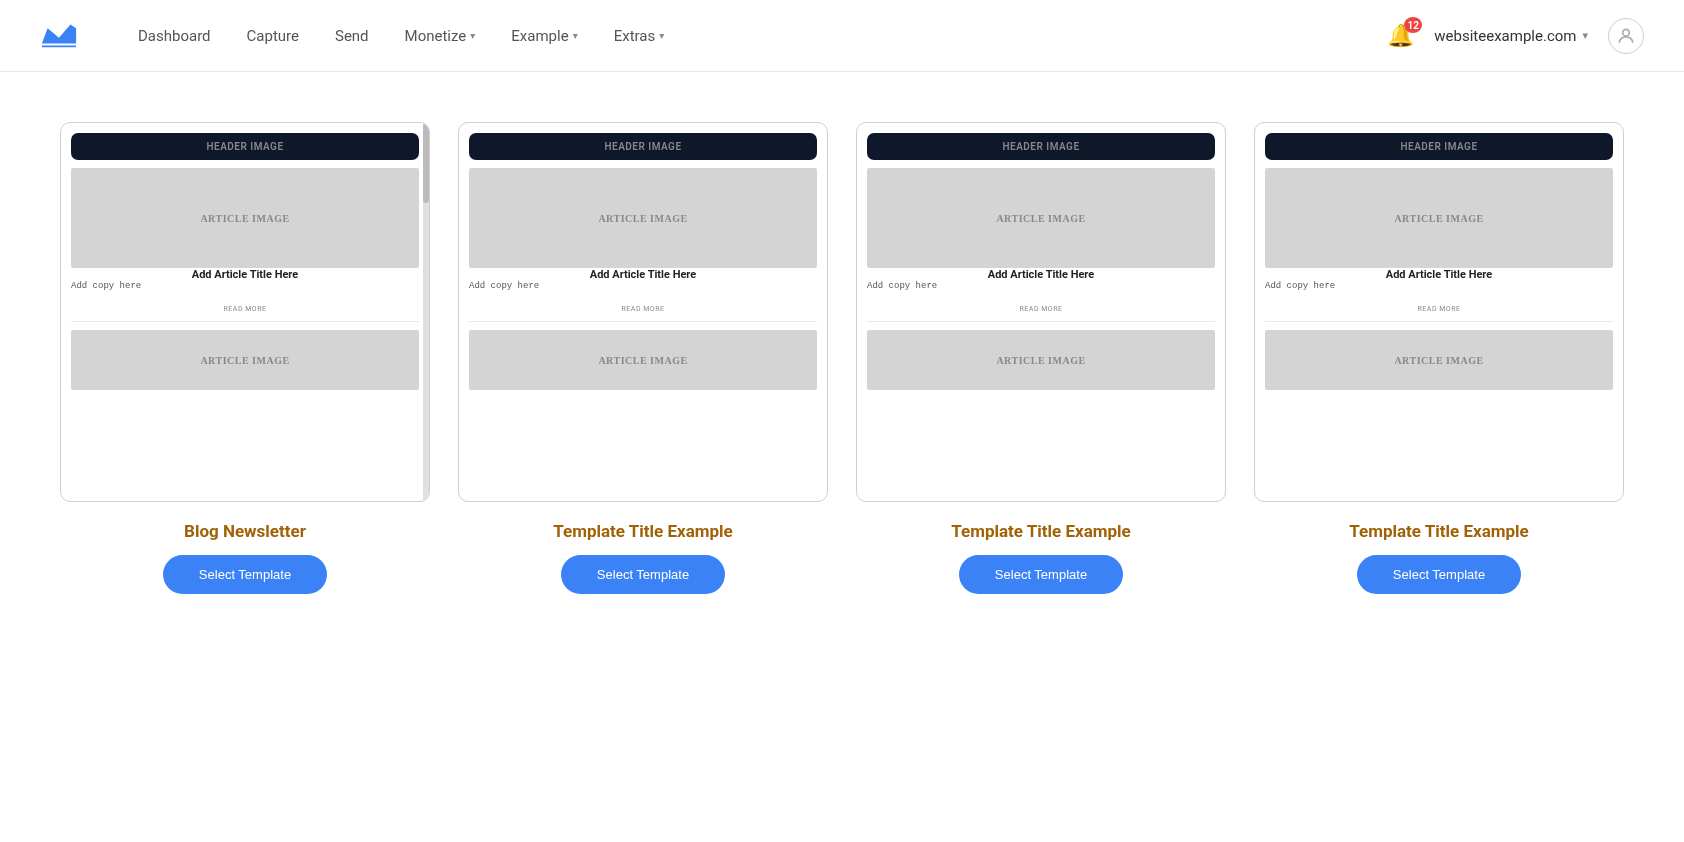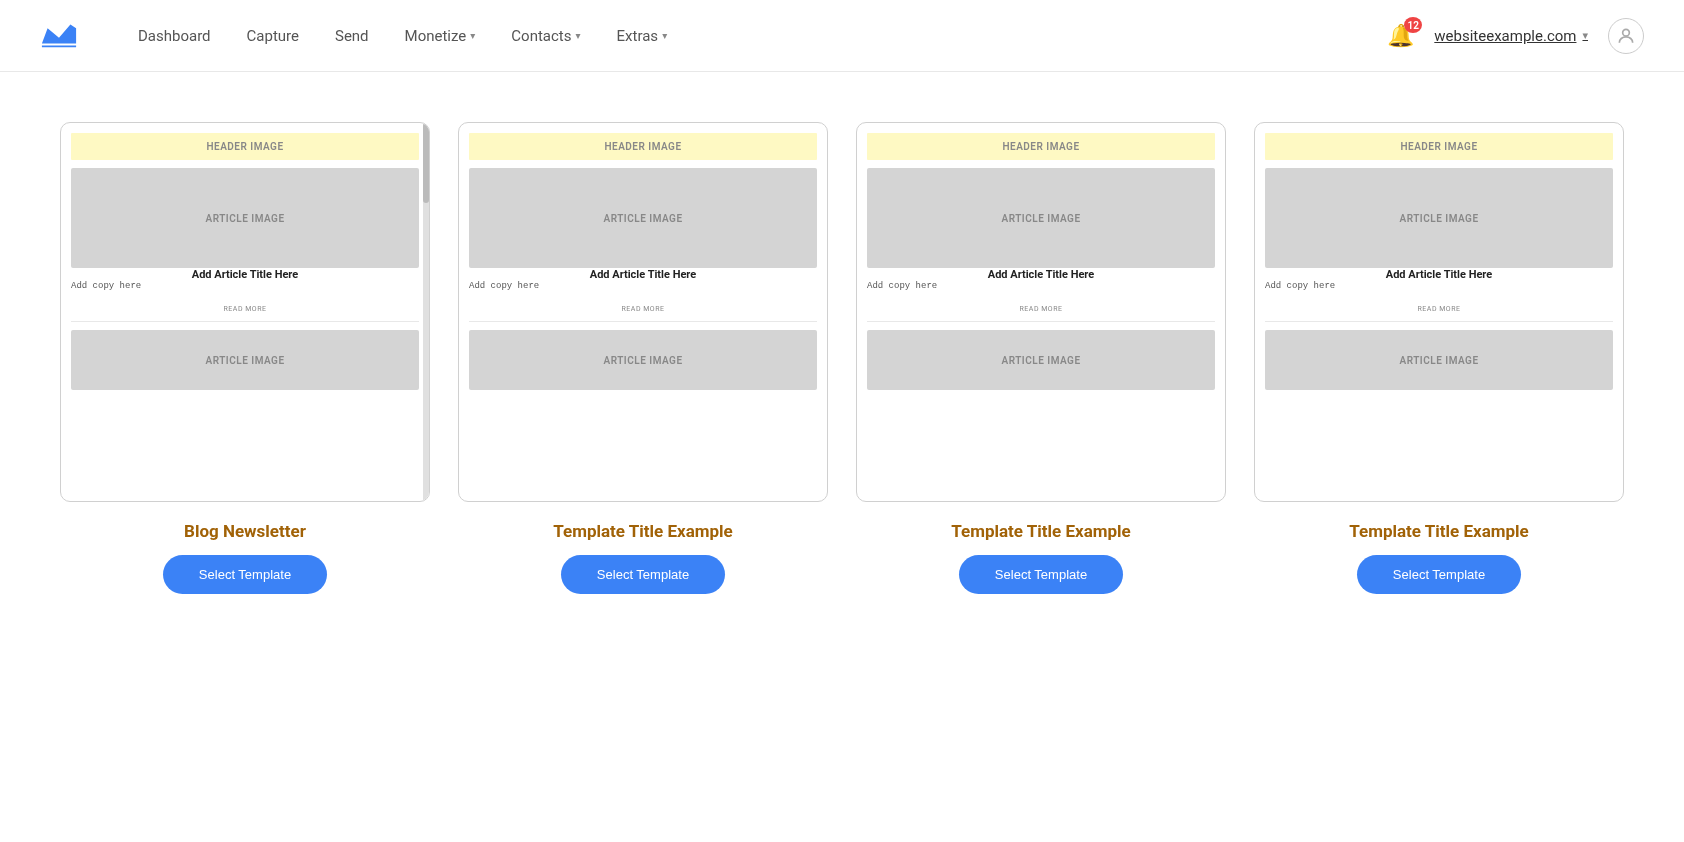--- a/index.html
+++ b/index.html
@@ -72,21 +72,20 @@
       justify-content: center;
       font-weight: 600;
     }
     .account-selector {
       display: flex;
       align-items: center;
       gap: 6px;
       cursor: pointer;
       font-size: 15px;
       color: #333;
-      text-decoration: underline;
     }
     .account-chevron { font-size: 11px; color: #888; }
     .user-avatar {
       width: 36px;
       height: 36px;
       border-radius: 50%;
       border: 1.5px solid #ccc;
       display: flex;
       align-items: center;
       justify-content: center;
@@ -152,29 +151,29 @@
       z-index: 10;
     }
 
     .preview-inner {
       padding: 0;
       height: 100%;
       overflow: hidden;
     }
 
     .preview-header-bar {
-      background: #fef9c3;
+      background: #0f172a;
       text-align: center;
       font-size: 10px;
       font-weight: 600;
       color: #888;
       letter-spacing: 0.5px;
       padding: 8px 0;
       margin: 10px 10px 0 10px;
-      border-radius: 1px;
+      border-radius: 7px;
     }
 
     .preview-article {
       margin: 8px 10px;
       border-bottom: 1px solid #e8e8e8;
       padding-bottom: 8px;
     }
     .preview-article:last-child {
       border-bottom: none;
     }
@@ -184,20 +183,21 @@
       width: 100%;
       height: 100px;
       display: flex;
       align-items: center;
       justify-content: center;
       font-size: 10px;
       font-weight: 600;
       color: #888;
       letter-spacing: 0.5px;
       border-radius: 2px;
+      font-family: Liberation Serif, serif;
     }
     .article-image-block.small {
       height: 60px;
     }
 
     .article-title {
       font-size: 11px;
       font-weight: 700;
       color: #222;
       text-align: center;
@@ -258,21 +258,21 @@
       <span>Capture</span>
     </a>
     <a class="nav-link">
       <span>Send</span>
     </a>
     <a class="nav-link">
       <span>Monetize</span>
       <span class="nav-chevron">▾</span>
     </a>
     <a class="nav-link">
-      <span>Contacts</span>
+      <span>Example</span>
       <span class="nav-chevron">▾</span>
     </a>
     <a class="nav-link">
       <span>Extras</span>
       <span class="nav-chevron">▾</span>
     </a>
   </div>
 
   <div class="navbar-right">
     <div class="notification-bell">

